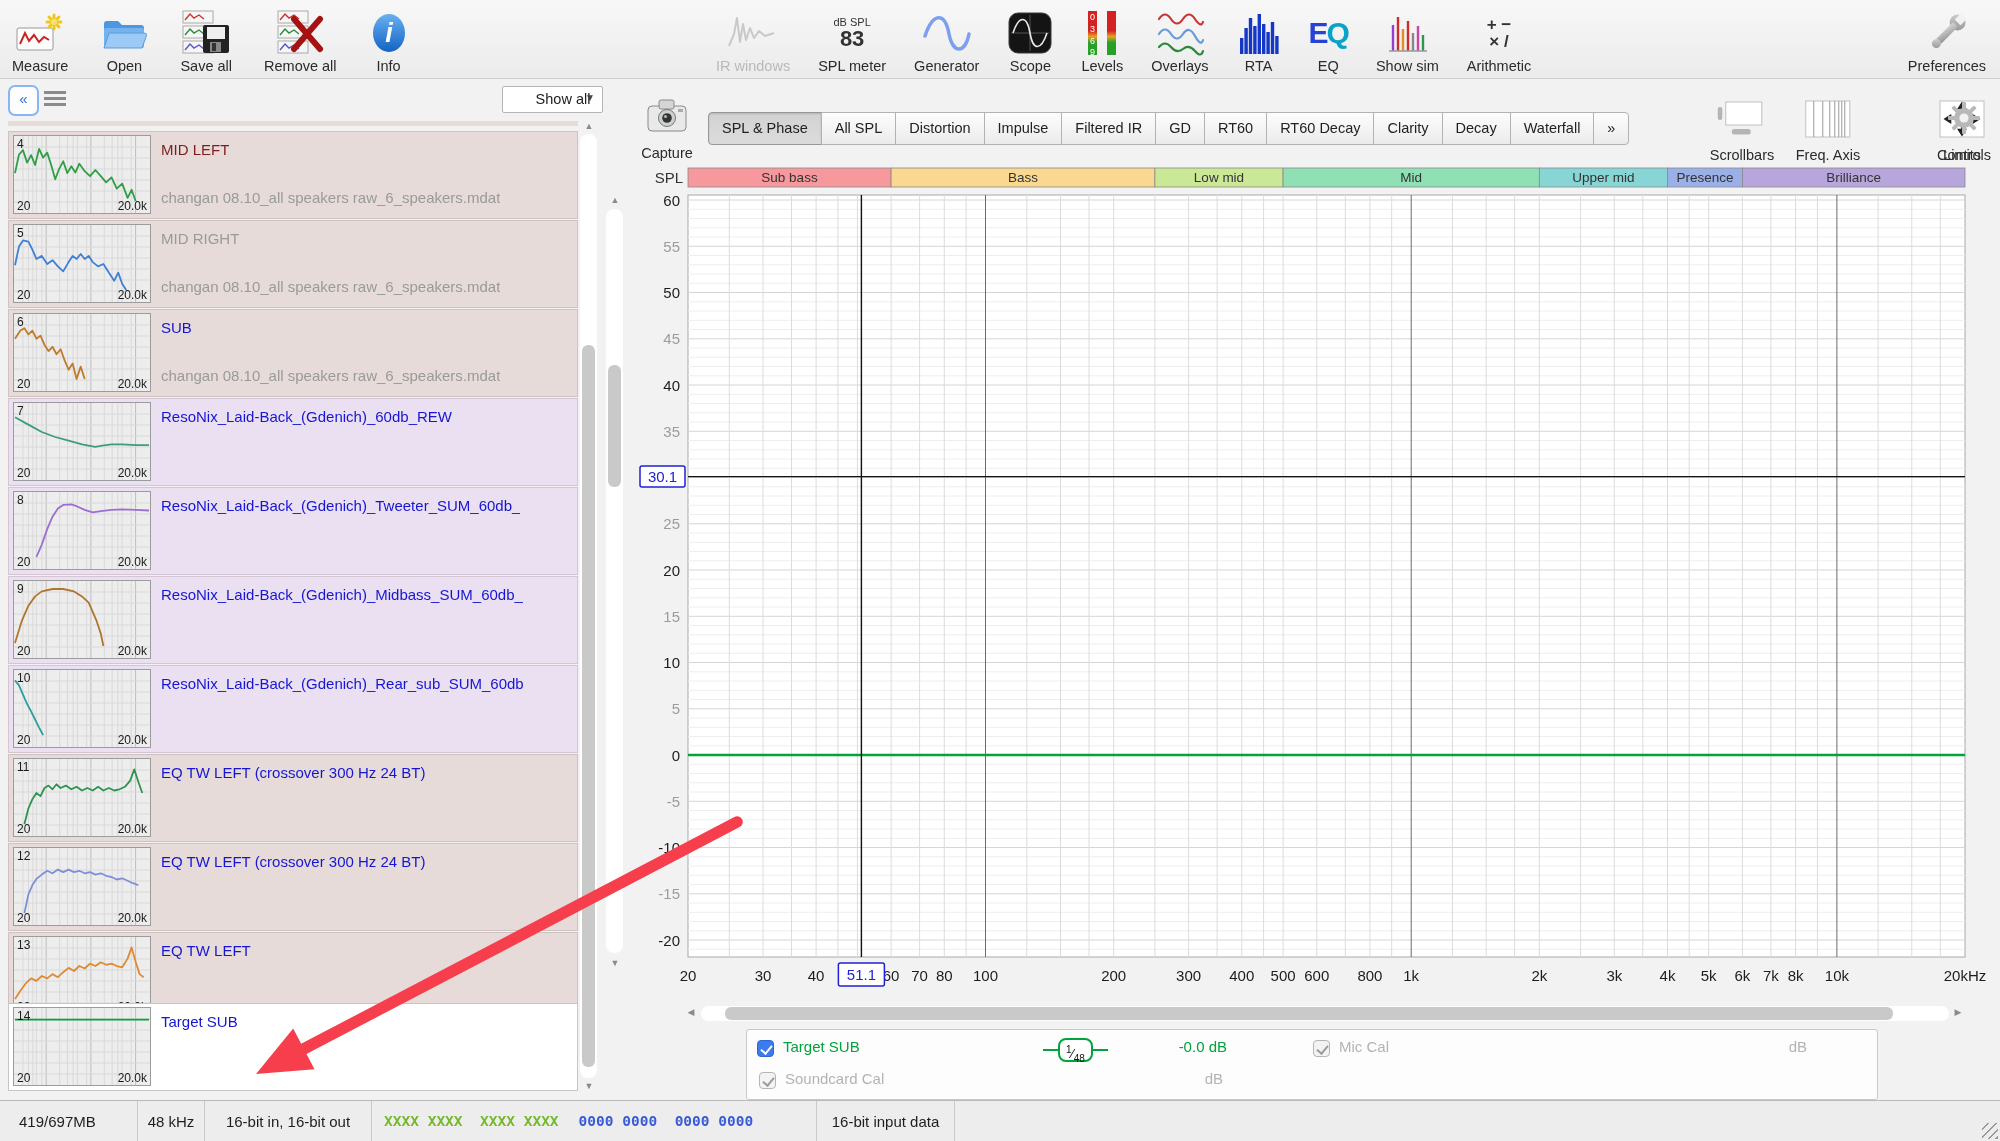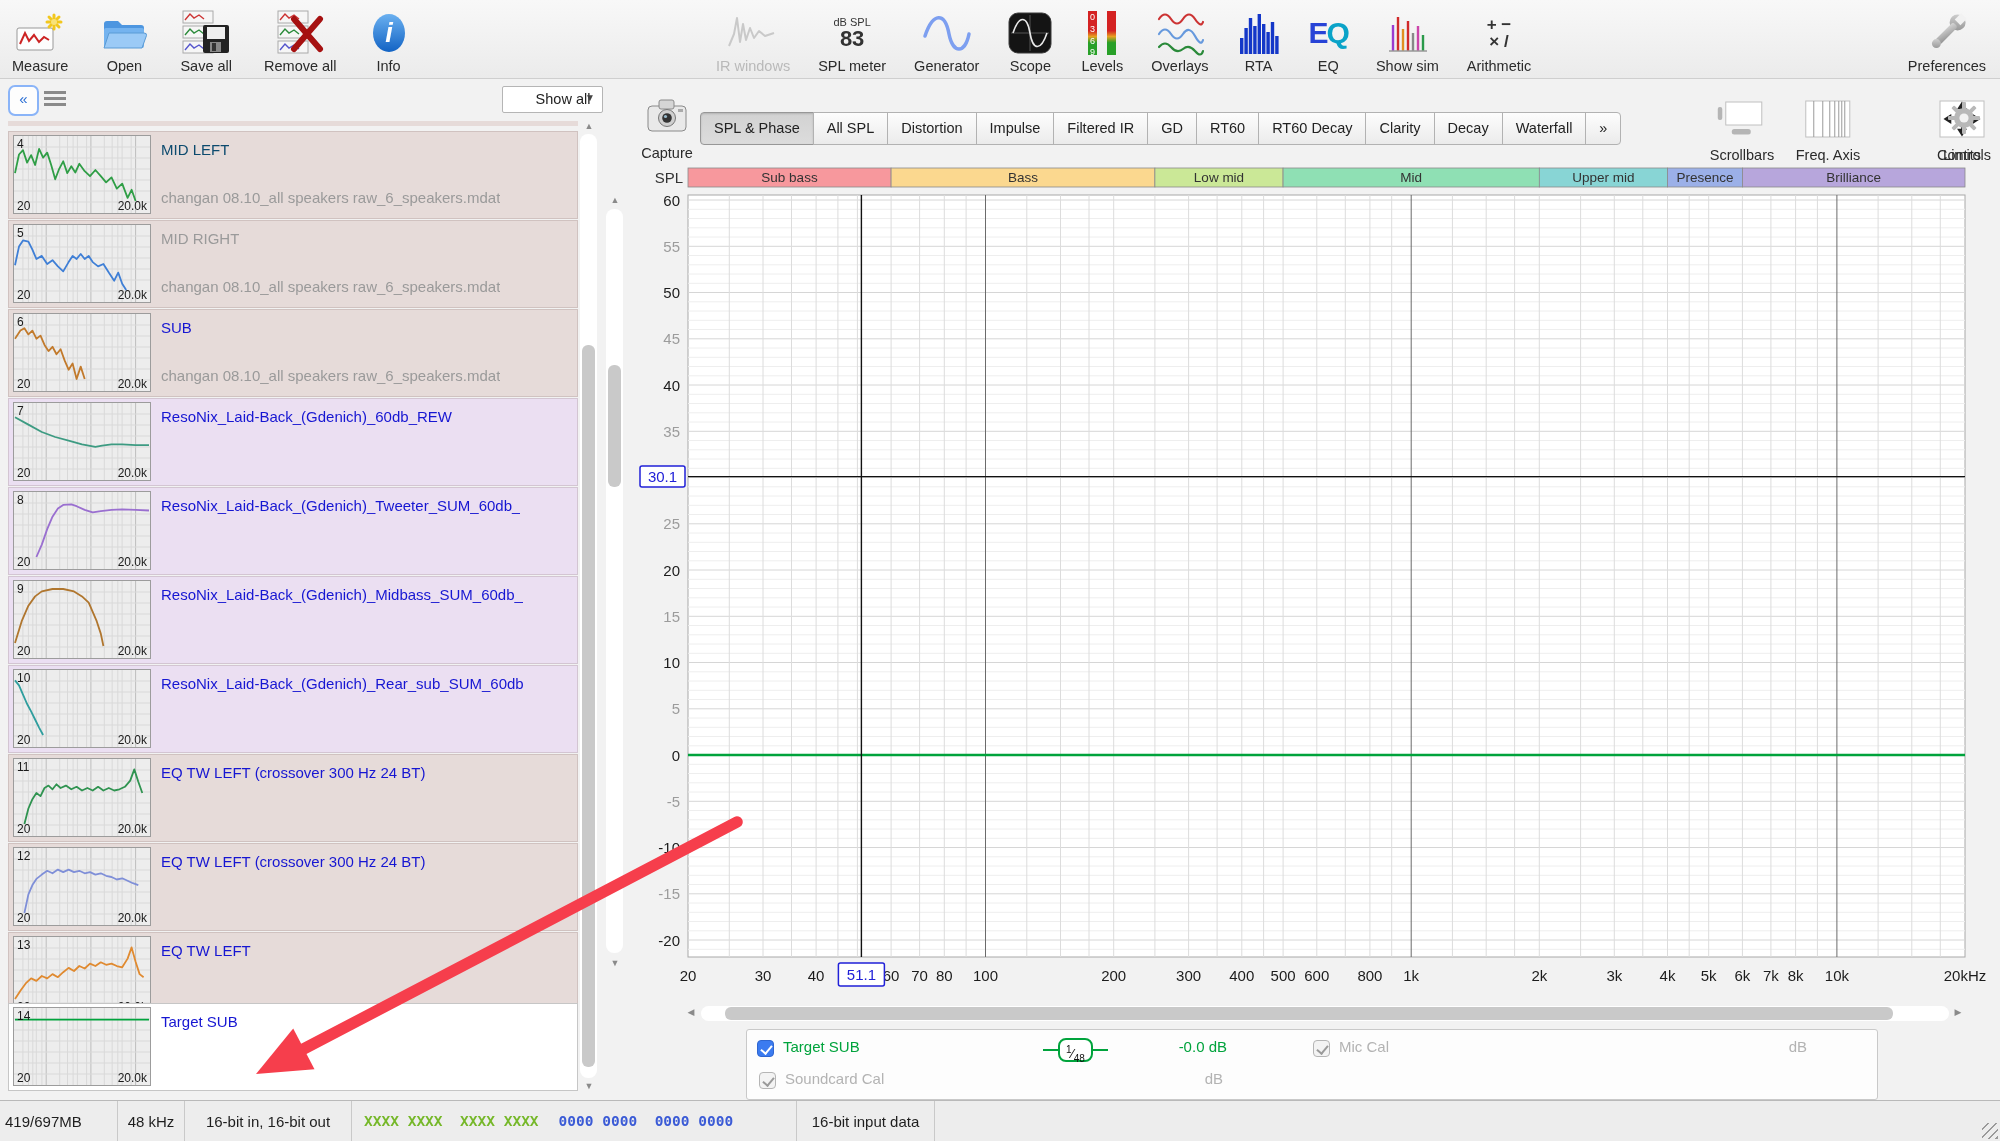--- a/index.html
+++ b/index.html
@@ -43,21 +43,21 @@
   .sb-arrow{position:absolute;font-size:9px;color:#8a8a8a;width:20px;text-align:center;cursor:pointer;line-height:13px;}
   .sb-track{position:absolute;background:#ffffff;border-radius:8px;}
   .sb-thumb{position:absolute;background:#c9c9c9;border-radius:6px;cursor:pointer;}
   
   .capture{position:absolute;left:645px;top:95px;width:44px;height:66px;cursor:pointer;}
   .capture .cap-label{position:absolute;left:-16px;top:50px;width:76px;text-align:center;font-size:14.5px;color:#2b2b2b;}
   .tabs{position:absolute;left:700px;top:112px;height:33px;display:flex;}
   .tab{height:31px;line-height:31px;padding:0 13px;font-size:14.5px;color:#222;background:linear-gradient(#fdfdfd,#ebebeb);
     border:1px solid #b2b2b2;margin-left:-1px;cursor:pointer;white-space:nowrap;}
   .tab.selected{background:linear-gradient(#d2d2d2,#dcdcdc);border-color:#979797;box-shadow:inset 0 1px 2px rgba(0,0,0,.15);}
-  .tab:first-child{border-radius:4px 0 0 4px;margin-left:0;}
+  .tab:first-child{border-radius:4px 0 0 4px;margin-left:8px;}
   .tab:last-child{border-radius:0 4px 4px 0;}
   .gtool{position:absolute;top:95px;transform:translateX(-50%);display:flex;flex-direction:column;align-items:center;cursor:pointer;}
   .gtool .tb-label{margin-top:4px;}
   
   .legend{position:absolute;left:746px;top:1029px;width:1130px;height:69px;background:#fdfdfd;
     border:1px solid #c9c9c9;border-radius:3px;font-size:15px;}
   .cb{position:absolute;width:17px;height:17px;border-radius:4px;box-sizing:border-box;cursor:pointer;}
   .cb.blue{background:#3b7bf0;border:1px solid #2f66d0;}
   .cb.blue::after{content:"";position:absolute;left:5px;top:1.5px;width:5px;height:9px;
     border:solid #fff;border-width:0 2.2px 2.2px 0;transform:rotate(40deg);}
@@ -69,21 +69,21 @@
   .smooth-wrap{position:absolute;left:296px;top:8px;display:flex;align-items:center;cursor:pointer;}
   .smooth-line{width:15px;height:0;border-top:2.4px solid #00a33c;}
   .smooth-badge{border:2.2px solid #00a33c;border-radius:8px;background:#fff;padding:0 6px;height:20px;
     line-height:19px;font-size:13px;color:#111;}
   .smooth-badge sup{font-size:10px;} .smooth-badge sub{font-size:10px;}
   
   .statusbar{position:absolute;left:0;top:1100px;width:2000px;height:41px;background:#ededed;
     border-top:1px solid #b9b9b9;display:flex;box-sizing:border-box;}
   .sc{border-right:1px solid #c9c9c9;display:flex;align-items:center;justify-content:center;
     font-size:15px;color:#1e1e1e;white-space:pre;box-sizing:border-box;}
-  .sc1{width:118px;justify-content:flex-start;padding-left:5px;}
+  .sc1{width:138px;justify-content:flex-start;padding-left:19px;}
   .sc2{width:67px;} .sc3{width:167px;}
   .sc4{width:445px;justify-content:flex-start;padding-left:12px;gap:20px;}
   .sc5{width:138px;} .sc6{width:310px;} .sc7{width:475px;} .sc8{flex:1;border-right:none;}
   .bits{font-family:"DejaVu Sans Mono",monospace;font-weight:bold;font-size:14.5px;}
   .bits.g{color:#76b82a;} .bits.b{color:#3b5bd6;}
   .grip{position:absolute;right:2px;bottom:2px;width:16px;height:16px;
     background:repeating-linear-gradient(135deg,transparent 0 4px,#9a9a9a 4px 5.5px);}
   svg text{font-family:"Liberation Sans",sans-serif;}
   #chart-svg{position:absolute;left:0;top:0;}
   #arrow-svg{position:absolute;left:0;top:0;z-index:60;pointer-events:none;}
@@ -353,21 +353,21 @@
             <line x1="1" y1="23.0" x2="137" y2="23.0" stroke="#d9d9d9"></line>
             <line x1="1" y1="34.0" x2="137" y2="34.0" stroke="#d9d9d9"></line>
             <line x1="1" y1="45.0" x2="137" y2="45.0" stroke="#d9d9d9"></line>
             <line x1="1" y1="56.0" x2="137" y2="56.0" stroke="#d9d9d9"></line>
             <line x1="1" y1="67.0" x2="137" y2="67.0" stroke="#d9d9d9"></line>
             <polyline points="2.0,38.1 6.0,19.5 10.0,15.2 14.1,27.6 18.1,20.1 22.1,30.0 26.1,13.9 30.1,22.6 34.2,17.6 38.2,30.0 42.2,44.3 46.2,33.8 50.2,26.3 54.3,38.1 58.3,31.3 62.3,37.5 66.3,28.8 71.7,36.2 77.0,41.2 82.4,35.0 87.8,41.2 93.1,47.4 98.5,42.4 103.8,53.6 109.2,48.6 114.6,62.9 118.6,54.8 122.6,66.0" fill="none" stroke="#2f9e46" stroke-width="1.8" stroke-linejoin="round"></polyline>
             <text x="4" y="13" font-size="12" fill="#1a1a1a">4</text>
             <text x="4" y="75" font-size="12" fill="#1a1a1a">20</text>
             <text x="134" y="75" font-size="12" fill="#1a1a1a" text-anchor="end">20.0k</text>
           </svg></div>
-        <div class="m-title" style="color: #0c4a6e;">MID LEFT</div>
+        <div class="m-title" style="color: #7f1d1d;">MID LEFT</div>
         <div class="m-sub">changan 08.10_all speakers raw_6_speakers.mdat</div>
       </div>
       <div class="m-item" style="top: 101px; background: rgb(230, 219, 217);">
         <div class="m-thumb"><svg width="138" height="79">
             <rect x="0.5" y="0.5" width="137" height="78" fill="#ededed" stroke="#9c9c9c"></rect>
             <line x1="9.9" y1="1" x2="9.9" y2="78" stroke="#d9d9d9"></line>
             <line x1="15.4" y1="1" x2="15.4" y2="78" stroke="#d9d9d9"></line>
             <line x1="19.8" y1="1" x2="19.8" y2="78" stroke="#d9d9d9"></line>
             <line x1="23.3" y1="1" x2="23.3" y2="78" stroke="#d9d9d9"></line>
             <line x1="28.9" y1="1" x2="28.9" y2="78" stroke="#d9d9d9"></line>

